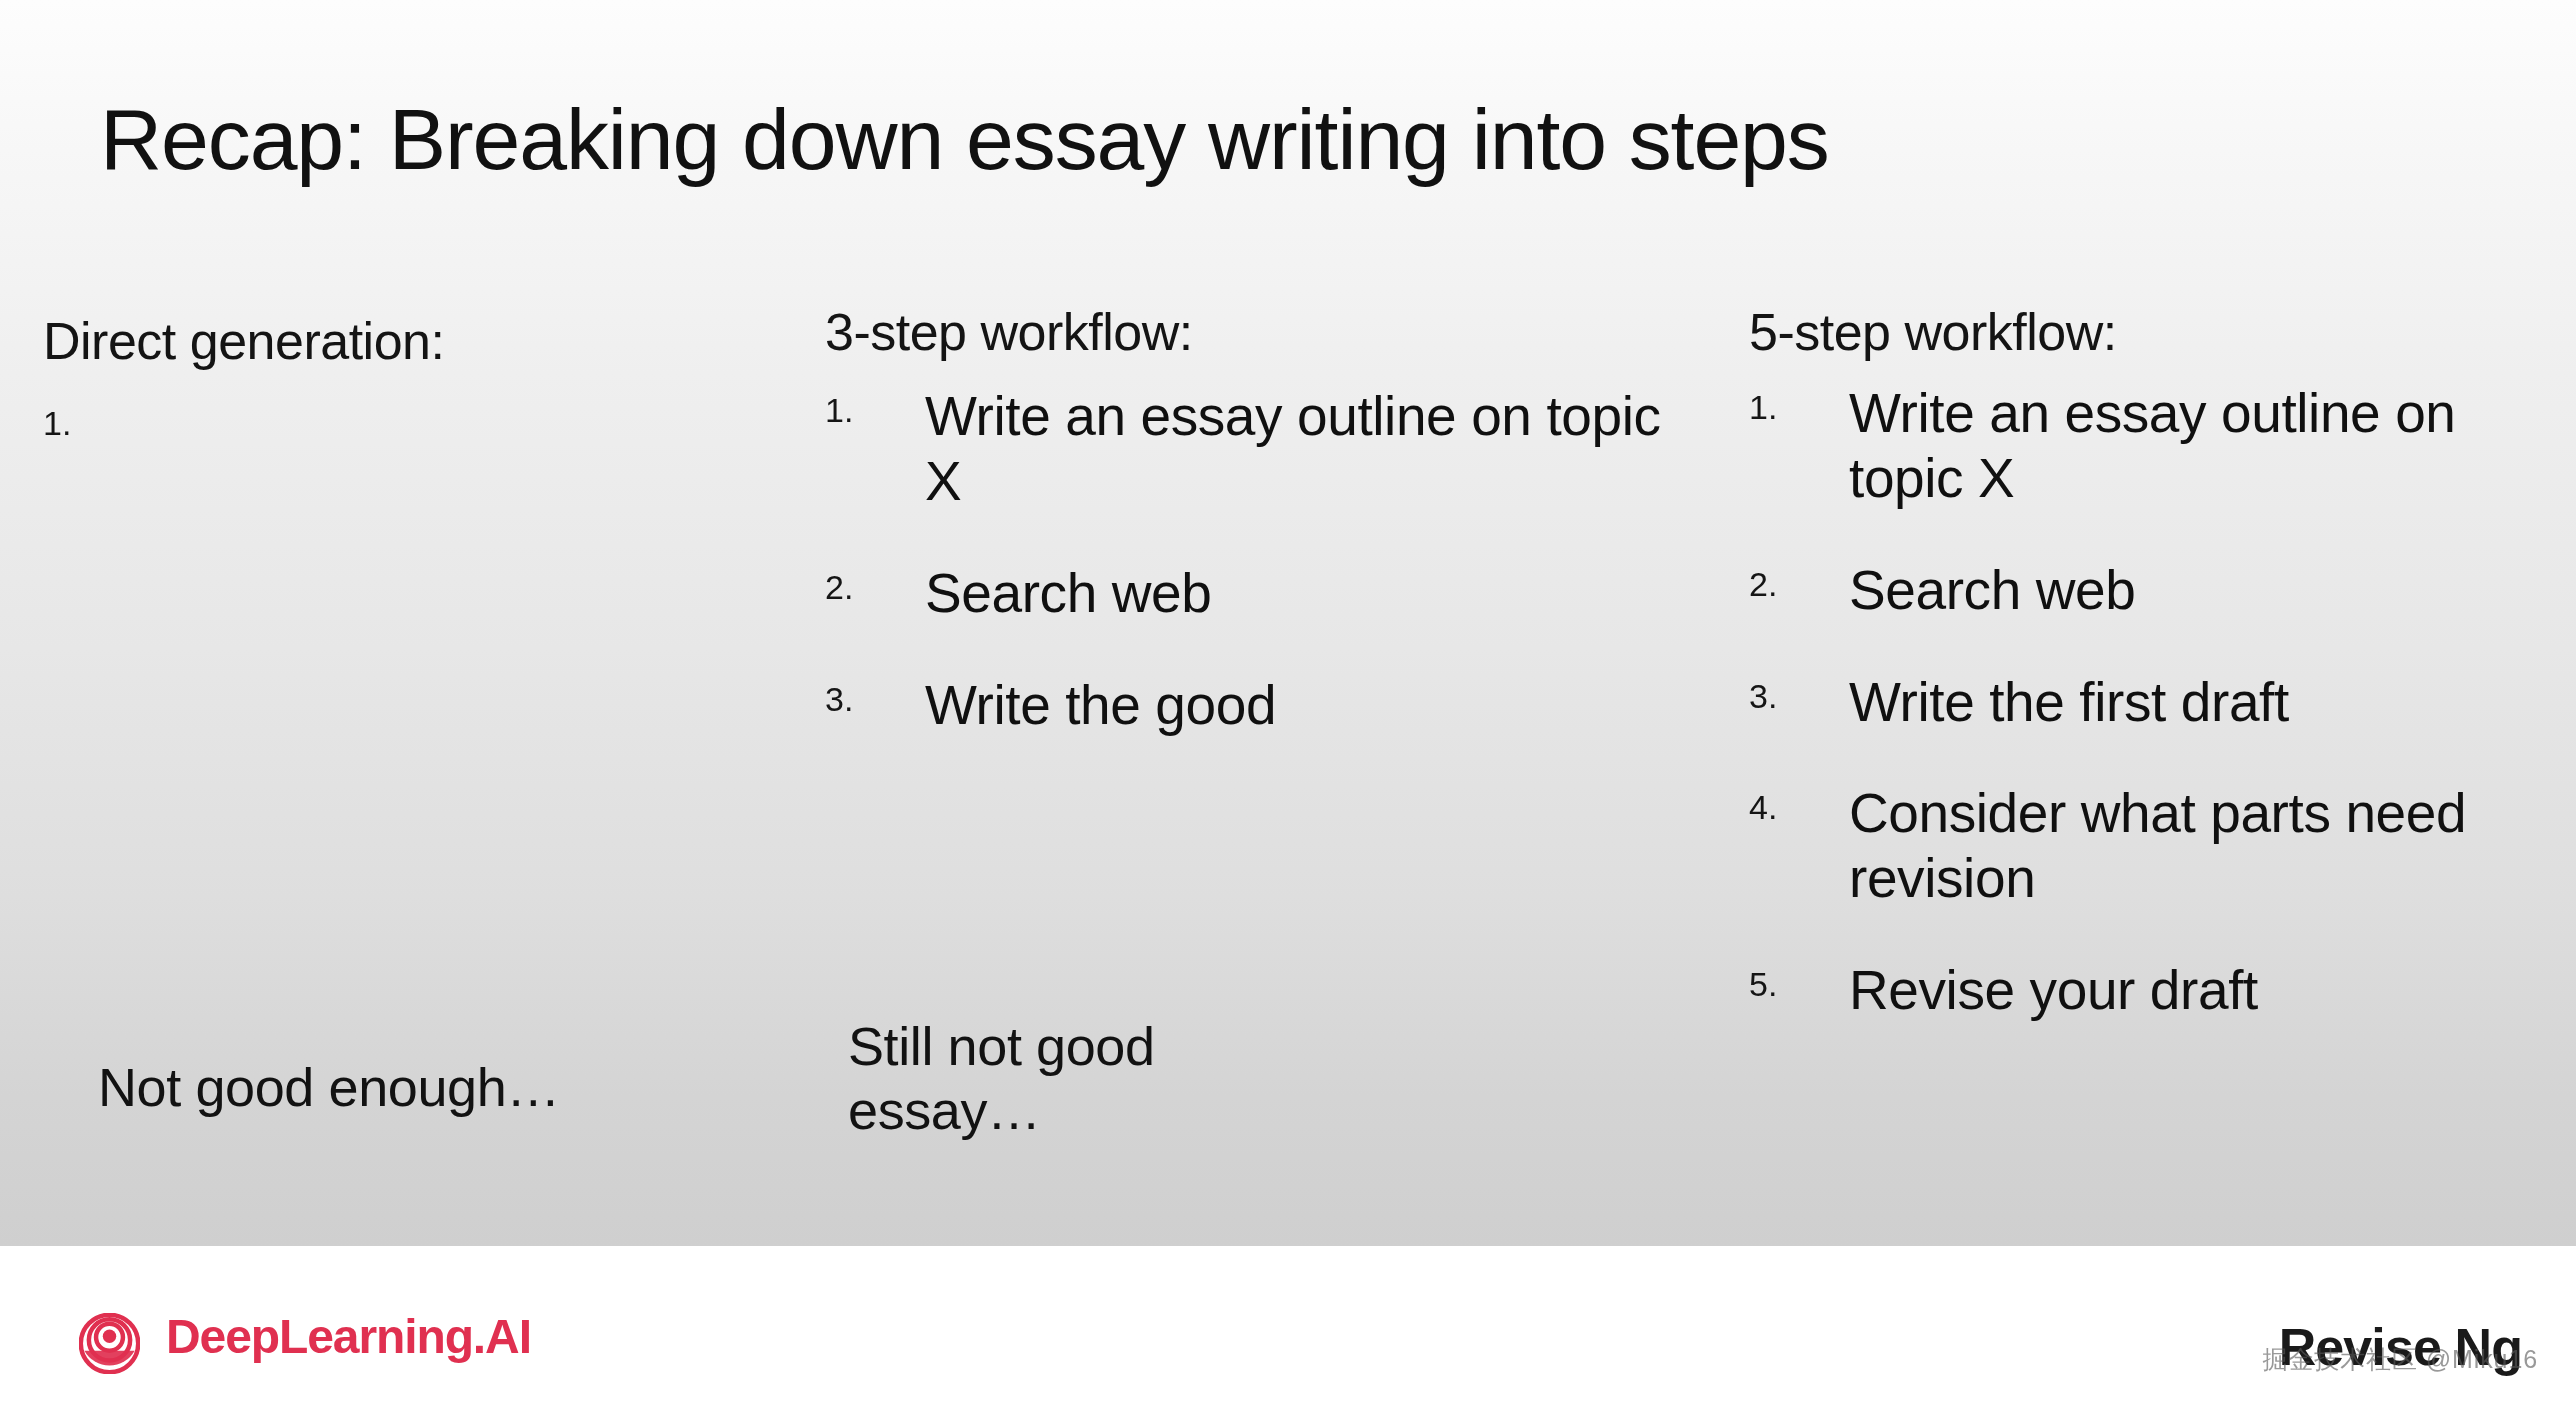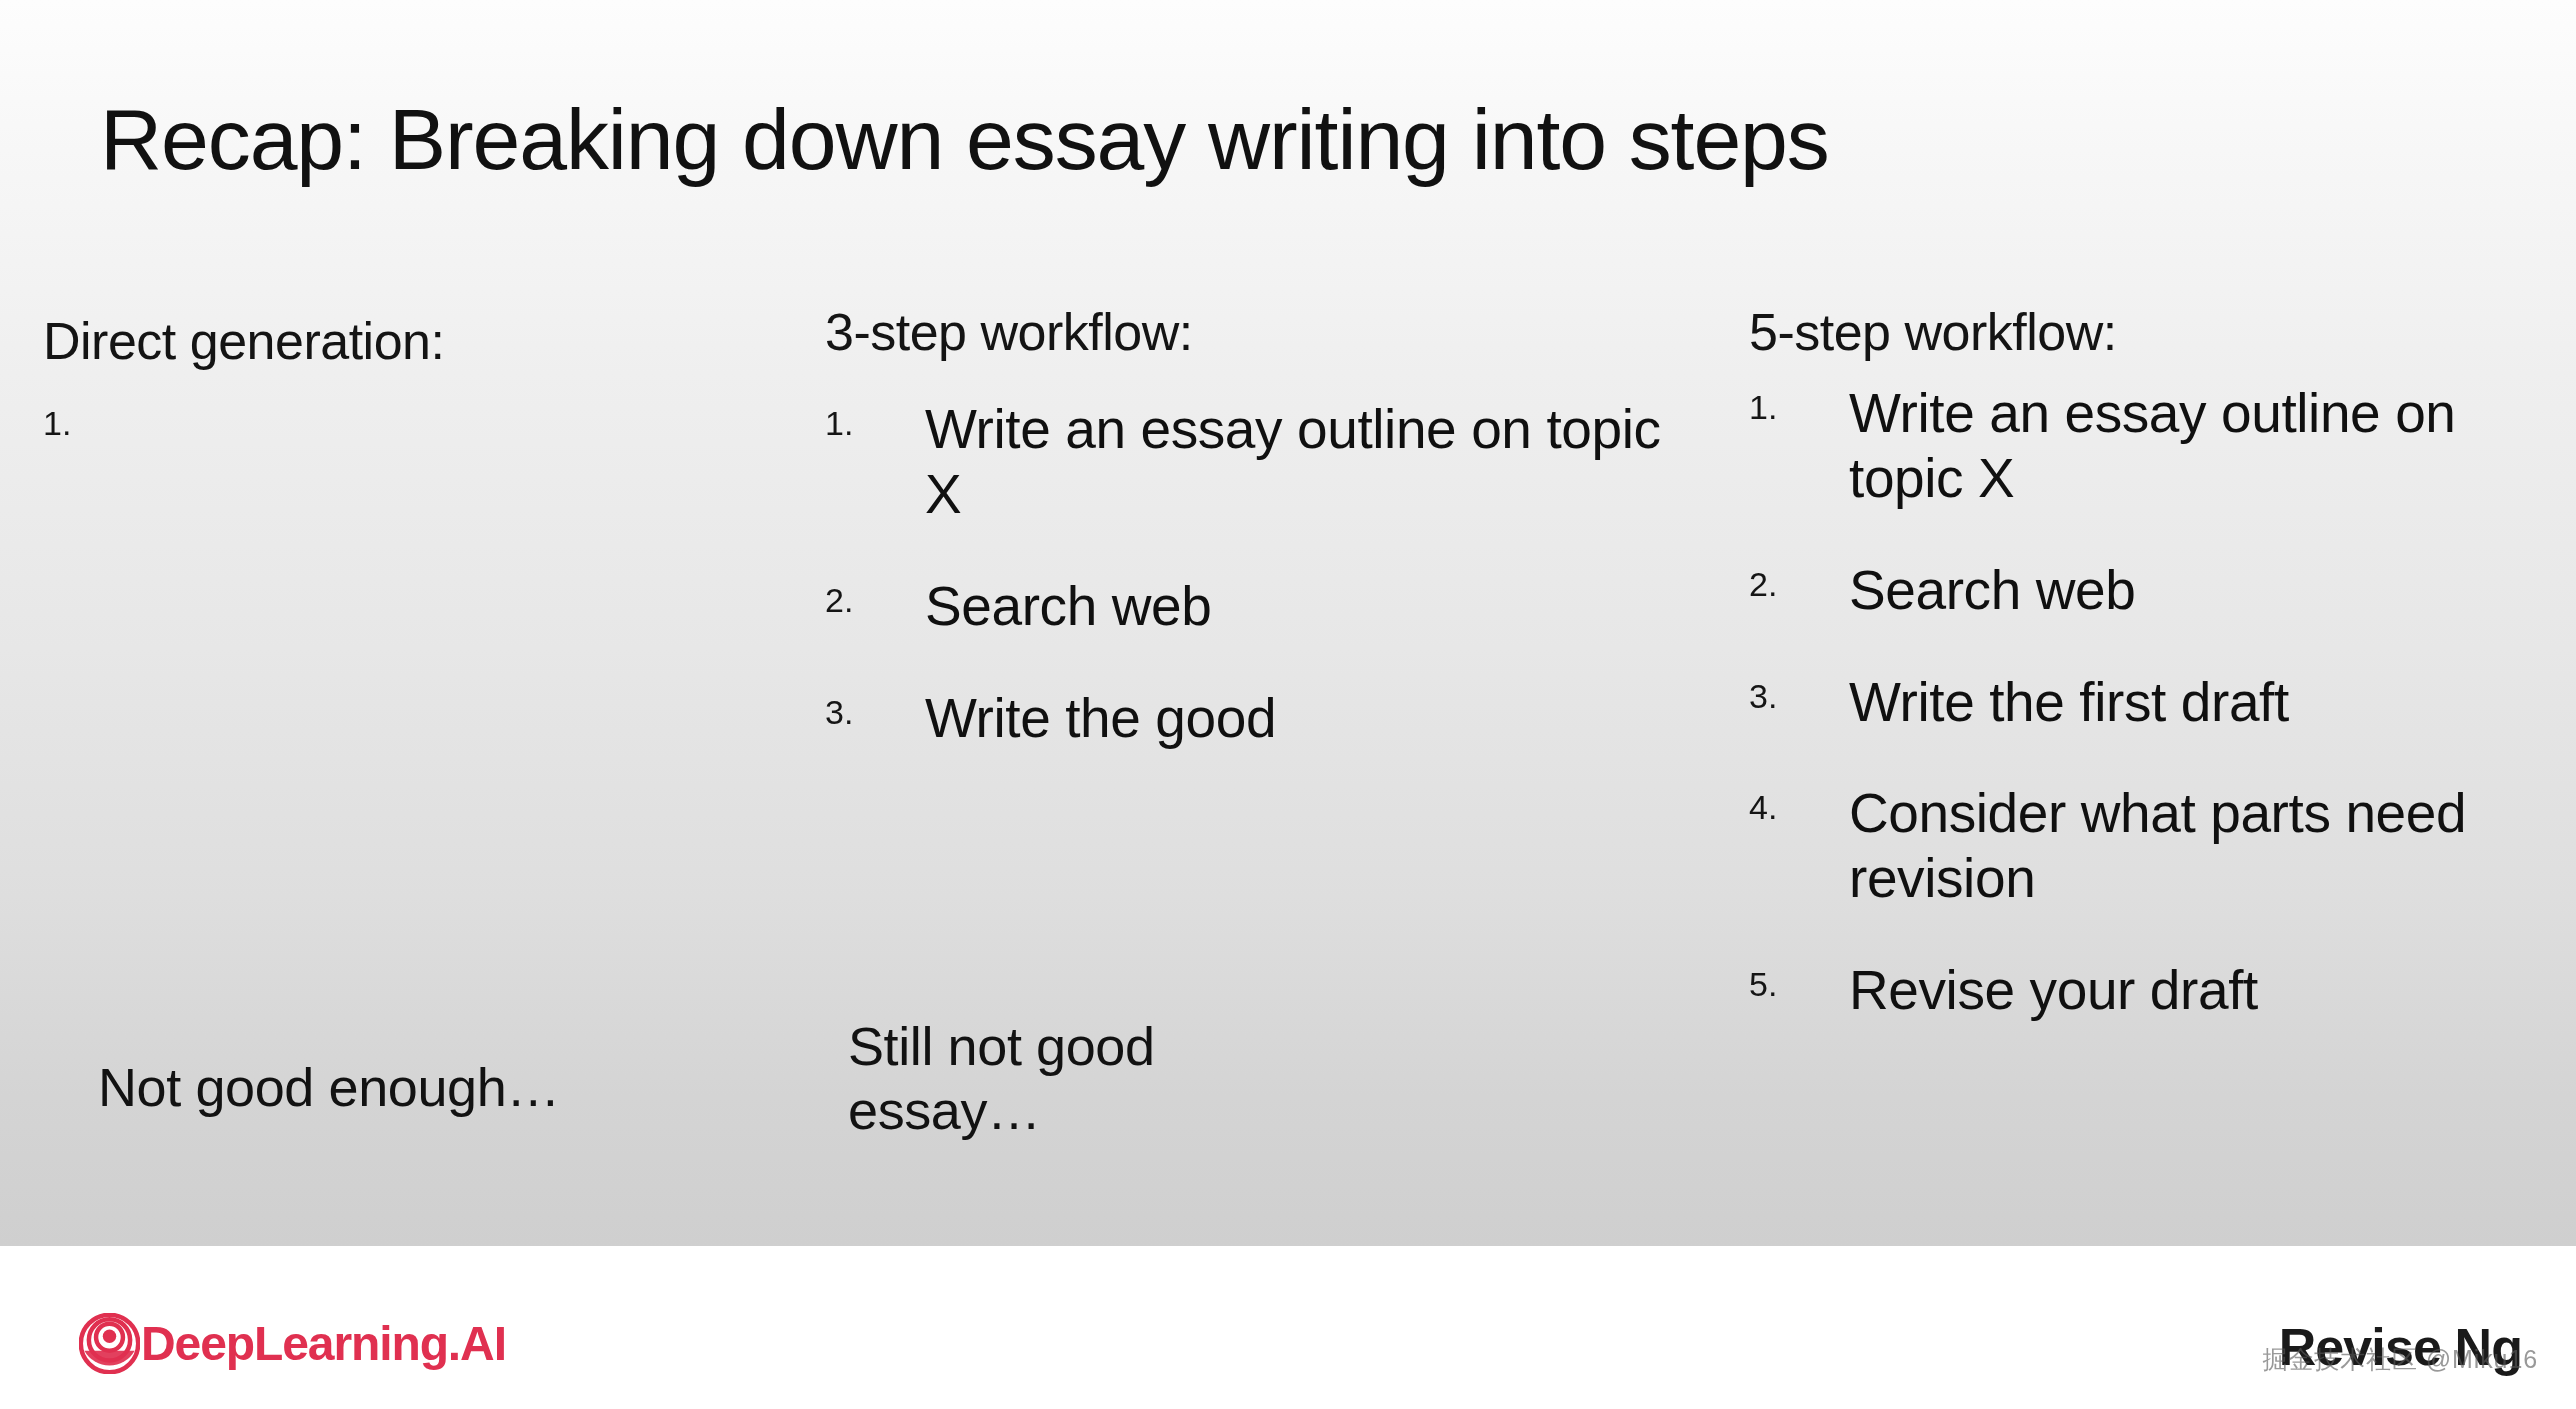--- a/index.html
+++ b/index.html
@@ -54,21 +54,21 @@
 
   .column-header {
     font-size: 52px;
     line-height: 1.1;
     font-weight: 400;
     letter-spacing: -0.5px;
     color: #141414;
     white-space: nowrap;
   }
   #column-1 .column-header { margin-bottom: 27px; }
-  #column-2 .column-header { margin-bottom: 36px; }
+  #column-2 .column-header { margin-bottom: 23px; }
   #column-3 .column-header { margin-bottom: 19.7px; }
 
   .step-list {
     list-style: none;
     margin: 0;
     padding: 0;
   }
   .step-item {
     position: relative;
     display: block;
@@ -110,22 +110,21 @@
   }
   #verdict-1 { left: 98px; top: 1056px; width: 680px; }
   #verdict-2 { left: 848px; top: 1015px; width: 501px; }
 
   
   #footer-logo {
     position: absolute;
     left: 79px;
     top: 1313px;
     display: flex;
-    align-items: center;
-    gap: 1px;
+    gap: 26px;
   }
   #footer-logo .logo-mark {
     display: block;
     width: 61px;
     height: 61px;
     flex: 0 0 61px;
   }
   #footer-logo .logo-text {
     font-size: 48px;
     font-weight: 700;

